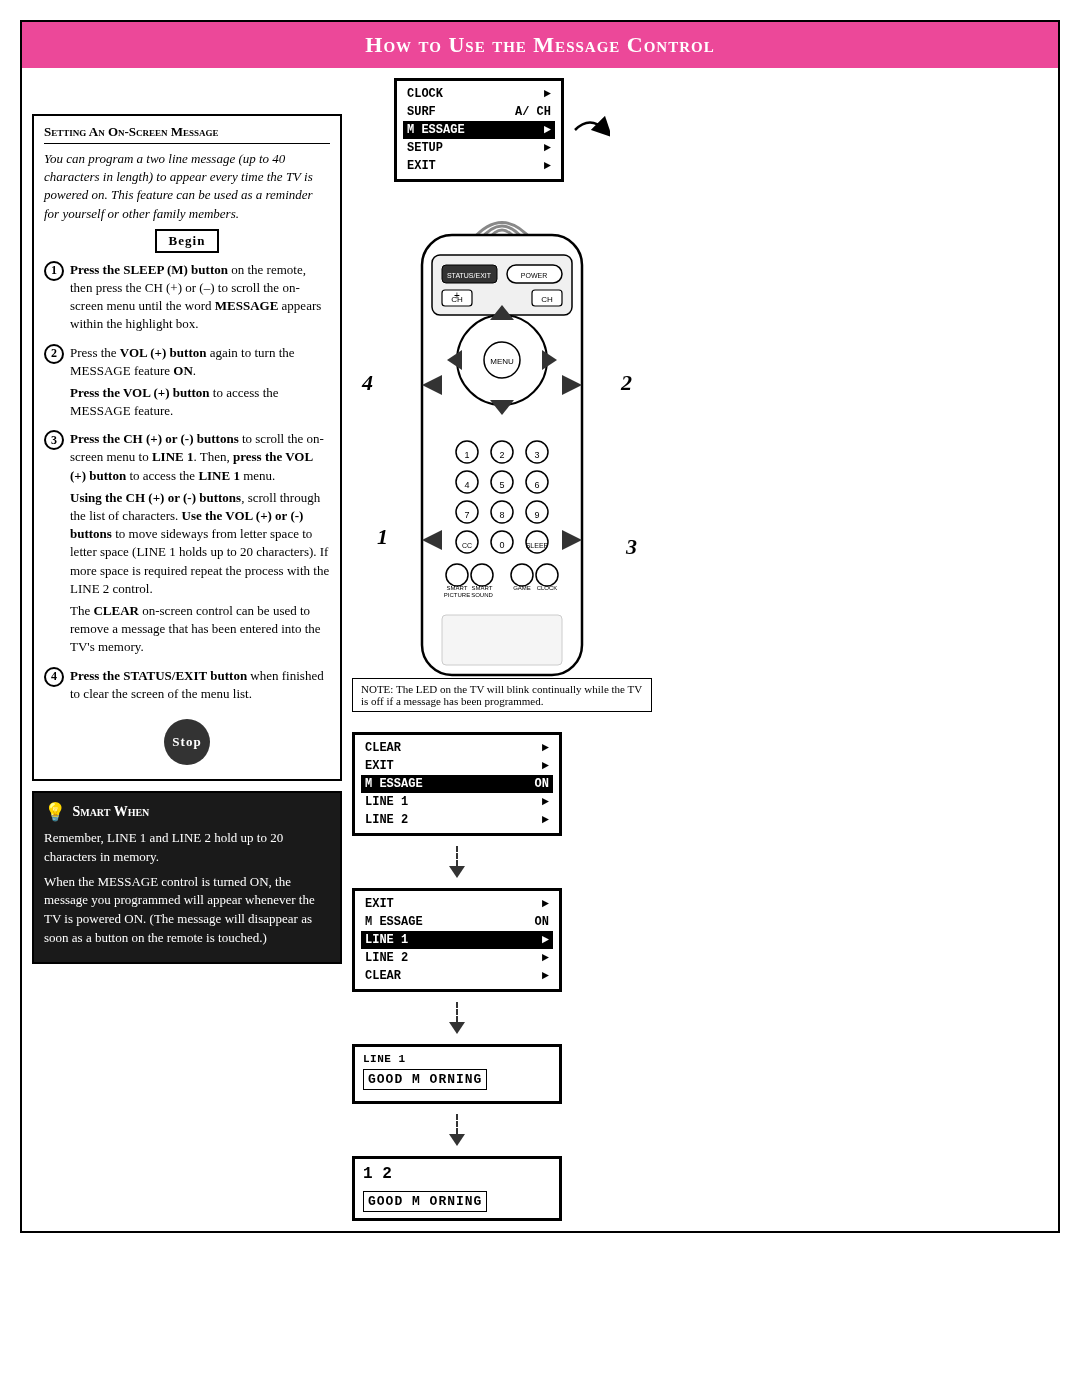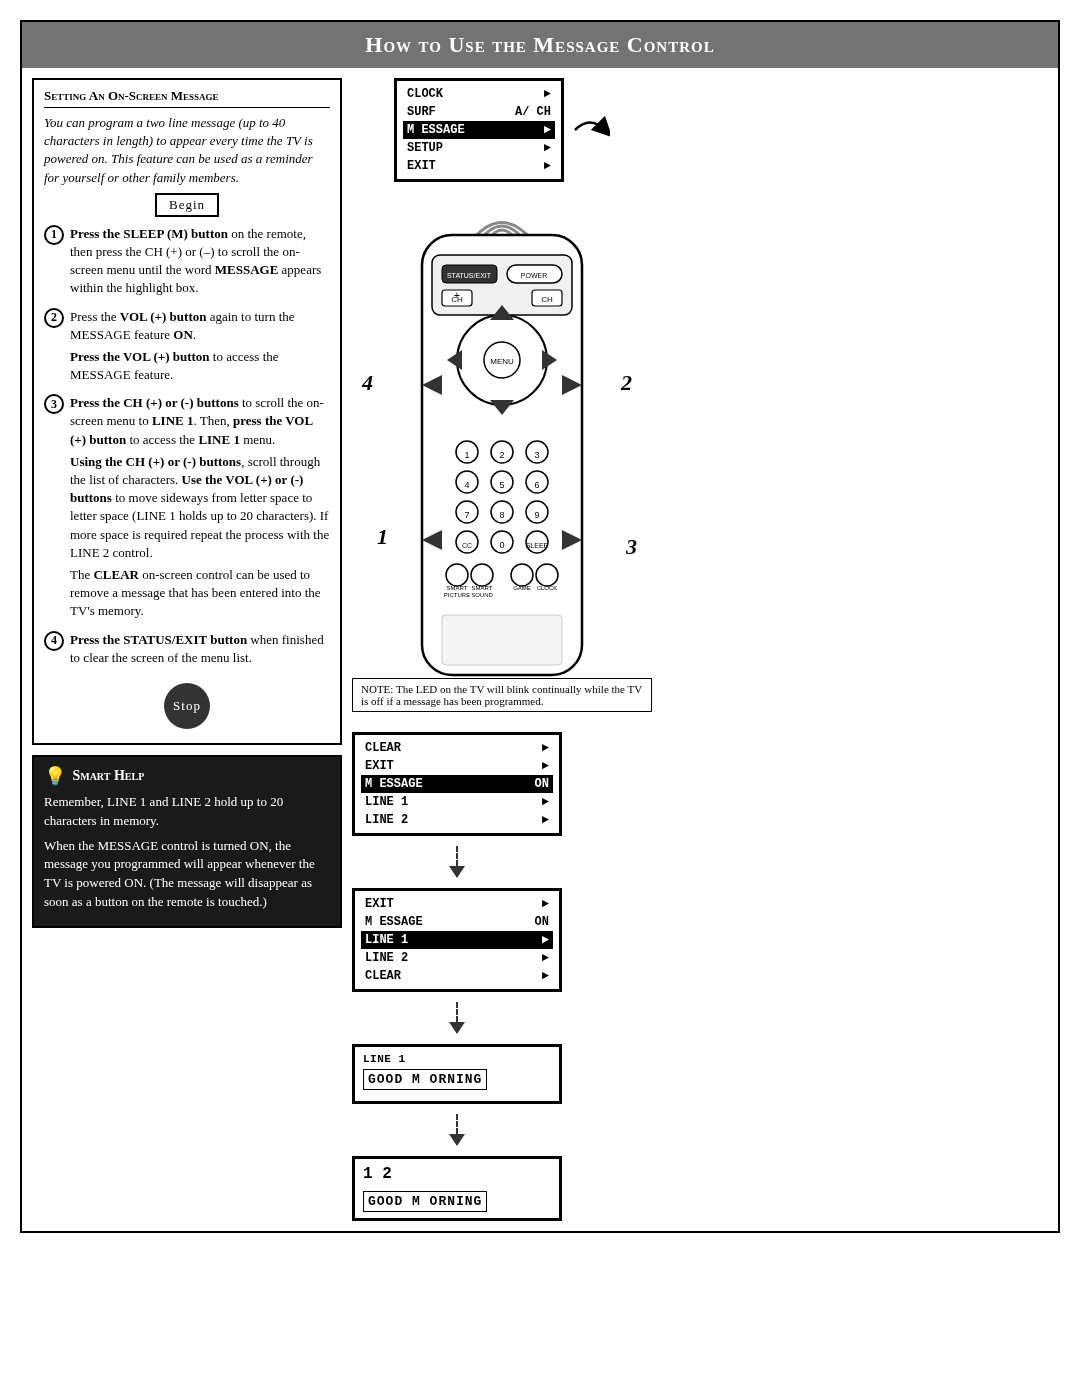--- a/index.html
+++ b/index.html
@@ -12,21 +12,21 @@
       color: #000;
     }
     .page {
       width: 1040px;
       margin: 20px auto;
       border: 2px solid #000;
       padding: 0;
     }
     
     .header {
-      background: #737373;
+      background: #ec4899;
       color: #fff;
       text-align: center;
       padding: 10px 0;
       font-size: 22px;
       font-weight: bold;
       letter-spacing: 1px;
     }
     .header span { font-variant: small-caps; }
     
     .main-content {
@@ -40,41 +40,42 @@
       width: 310px;
       flex-shrink: 0;
       display: flex;
       flex-direction: column;
       gap: 10px;
     }
     
     .setting-box {
       border: 2px solid #000;
       padding: 8px 10px;
+      margin-top: 36px;
     }
     .setting-box-title {
       font-variant: small-caps;
       font-weight: bold;
       font-size: 13px;
       border-bottom: 1px solid #000;
       margin-bottom: 6px;
       padding-bottom: 3px;
     }
     .setting-box p {
       font-size: 13px;
       font-style: italic;
       margin-bottom: 6px;
       line-height: 1.4;
     }
     .begin-btn {
       display: inline-block;
       border: 2px solid #000;
       padding: 2px 12px;
       font-size: 13px;
-      font-weight: normal;
+      font-weight: bold;
       font-style: normal;
       letter-spacing: 1px;
       margin: 4px auto;
       display: block;
       width: fit-content;
       margin: 0 auto 8px auto;
     }
     .step {
       margin-bottom: 10px;
       position: relative;
@@ -106,21 +107,21 @@
       display: block;
       width: 46px;
       height: 46px;
       border-radius: 50%;
       background: #333;
       margin: 6px auto;
       display: flex;
       align-items: center;
       justify-content: center;
       color: #fff;
-      font-weight: normal;
+      font-weight: bold;
       font-size: 13px;
       letter-spacing: 1px;
     }
     
     .smart-box {
       border: 2px solid #000;
       padding: 8px 10px;
       background: #1a1a1a;
       color: #fff;
     }
@@ -291,21 +292,21 @@
         <div style="display:flex;justify-content:center;margin-top:4px;">
           <div class="stop-btn">
             <span>Stop</span>
           </div>
         </div>
       </div>
 
       <div class="smart-box">
         <div class="smart-box-title">
           <span class="bulb-icon">💡</span>
-          <span>Smart Help</span>
+          <span>Smart When</span>
         </div>
         <p>Remember, LINE 1 and LINE 2 hold up to 20 characters in memory.</p>
         <p>When the MESSAGE control is turned ON, the message you programmed will appear whenever the TV is powered ON. (The message will disappear as soon as a button on the remote is touched.)</p>
       </div>
 
     </div>
 
     <div class="right-col">
 
       <div class="right-layout">

